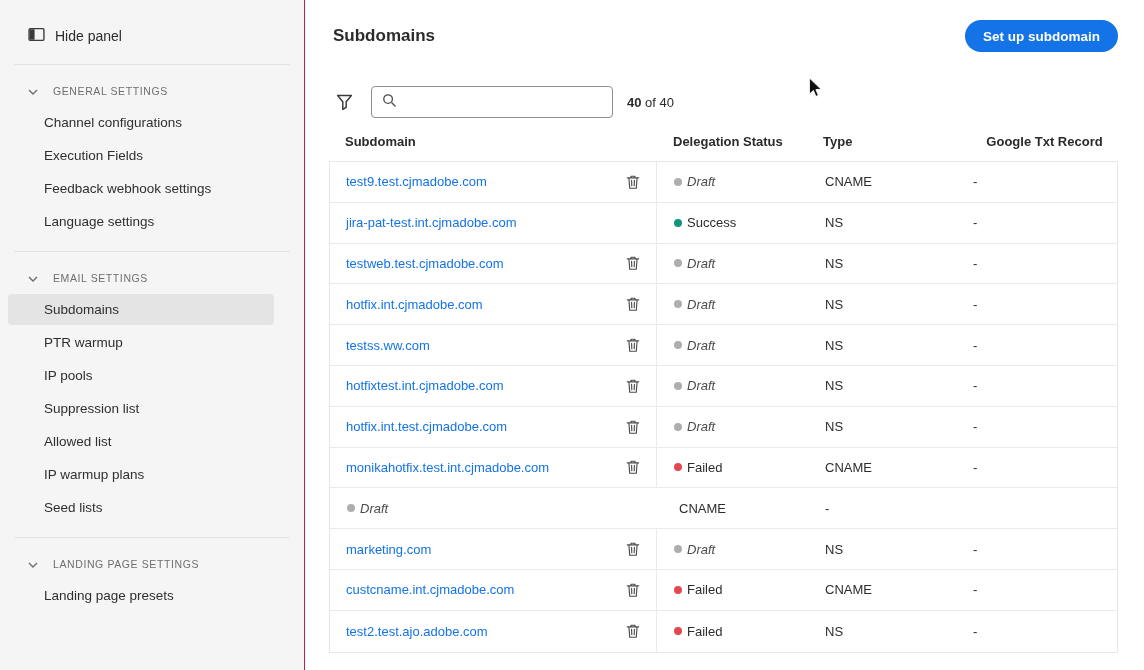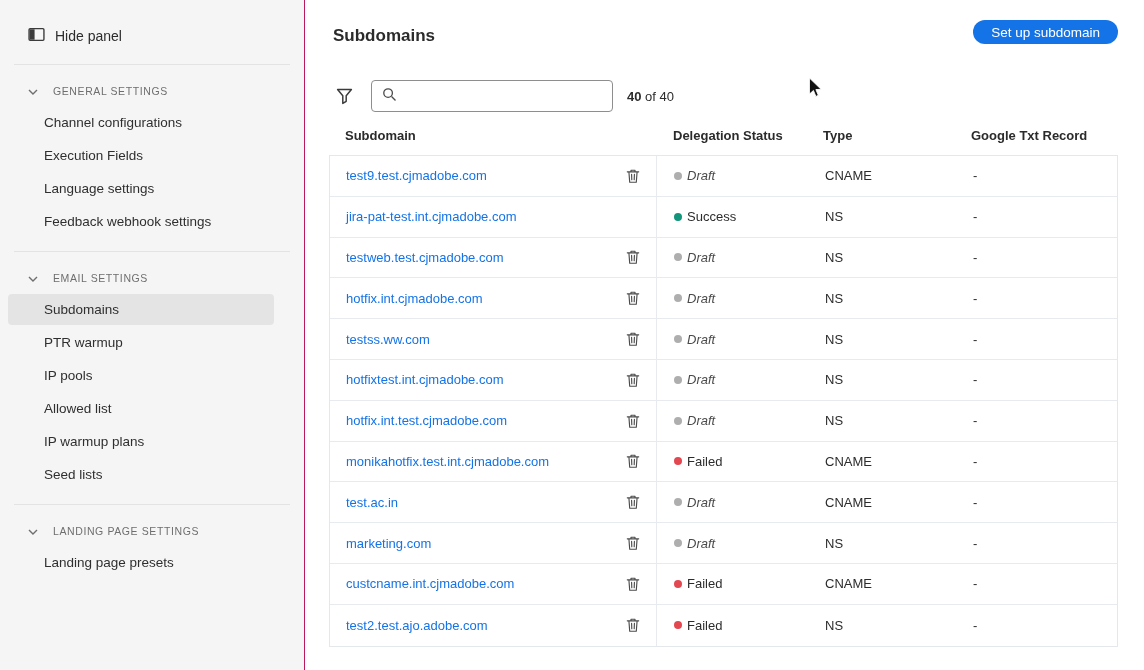--- a/index.html
+++ b/index.html
@@ -31,21 +31,21 @@
     font-size:13.5px; color:#2f2f2f; border-radius:4px; cursor:pointer;
   }
   .side-item.selected { background:#e4e4e4; }
 
   
   .main { flex:1; position:relative; padding:18px 28px 0 24px; }
   .main-top { display:flex; justify-content:space-between; align-items:flex-start; }
   .page-title { font-size:17px; font-weight:700; margin:8px 0 0 4px; color:#2b2b2b; }
   .setup-btn {
     background:#1473e6; color:#fff; border:none; border-radius:16px;
-    height:24px; padding:0 18px; font-size:13.5px; font-weight:400;
+    height:32px; padding:0 18px; font-size:13.5px; font-weight:700;
     cursor:pointer; margin-top:2px;
     font-family:"Liberation Sans", sans-serif;
   }
 
   .toolbar { display:flex; align-items:center; margin:34px 0 0 4px; }
   .filter-btn { width:22px; height:22px; margin-right:16px; cursor:pointer; display:flex; align-items:center; justify-content:center; }
   .search {
     width:242px; height:32px; background:#fff;
     border:1px solid #8e8e8e; border-radius:4px;
     display:flex; align-items:center; gap:8px; padding:0 10px;
@@ -56,21 +56,21 @@
   }
   .count { font-size:13px; margin-left:14px; color:#2c2c2c; }
   .count b { font-weight:700; }
 
   
   .table { margin-top:10px; width:789px; font-size:13px; }
   .thead, .trow { display:grid; grid-template-columns:327px 146px 148px 1fr; }
   .thead .hcell { font-weight:700; color:#2b2b2b; padding:6px 0 12px 16px; }
   .thead .hcell.h2 { padding-left:17px; }
   .thead .hcell.h3 { padding-left:21px; }
-  .thead .hcell.h4 { padding-left:21px; }
+  .thead .hcell.h4 { padding-left:21px;text-align:center; }
   .tbody { border:1px solid #e4e8ec; background:#0c4a6e; }
   .trow { height:40.8px; align-items:center; border-bottom:1px solid #e7ebef; background:#fff; }
   .trow:last-child { border-bottom:none; }
   .c-sub {
     display:flex; align-items:center; justify-content:space-between;
     padding:0 14px 0 16px; height:100%; border-right:1px solid #e7ebef;
   }
   .link { color:#1473e6; text-decoration:none; cursor:pointer; font-size:13px; }
   .trash { width:18px; height:18px; display:flex; align-items:center; justify-content:center; cursor:pointer; }
   .trash[data-show="false"] { visibility:hidden; }
@@ -124,34 +124,35 @@
     <div class="sep"></div>
 
     <div class="section-header">
       <span><svg width="10" height="6">
             <use href="#i-chevron"></use>
           </svg></span>
       <span>GENERAL SETTINGS</span>
     </div>
     <div class="side-item">Channel configurations</div>
     <div class="side-item">Execution Fields</div>
+    <div class="side-item">Feedback webhook settings</div>
     <div class="side-item">Language settings</div>
-    <div class="side-item">Feedback webhook settings</div>
 
     <div class="sep" style="margin-top:14px"></div>
 
     <div class="section-header">
       <span><svg width="10" height="6">
             <use href="#i-chevron"></use>
           </svg></span>
       <span>EMAIL SETTINGS</span>
     </div>
     <div class="side-item selected">Subdomains</div>
     <div class="side-item">PTR warmup</div>
     <div class="side-item">IP pools</div>
+    <div class="side-item">Suppression list</div>
     <div class="side-item">Allowed list</div>
     <div class="side-item">IP warmup plans</div>
     <div class="side-item">Seed lists</div>
 
     <div class="sep" style="margin-top:14px"></div>
 
     <div class="section-header">
       <span><svg width="10" height="6">
             <use href="#i-chevron"></use>
           </svg></span>
@@ -322,28 +323,20 @@
           </div>
           <div class="c-status">
             <span class="dot" data-status="Failed"></span>
             <span class="status-label" data-status="Failed">Failed</span>
           </div>
           <div class="c-type">CNAME</div>
           <div class="c-txt">-</div>
         </div>
 
         <div class="trow">
-          <div class="c-sub">
-            <a class="link">test.ac.in</a>
-            <span class="trash" data-show="true">
-                <svg width="16" height="16">
-                  <use href="#i-trash"></use>
-                </svg>
-              </span>
-          </div>
           <div class="c-status">
             <span class="dot" data-status="Draft"></span>
             <span class="status-label" data-status="Draft">Draft</span>
           </div>
           <div class="c-type">CNAME</div>
           <div class="c-txt">-</div>
         </div>
 
         <div class="trow">
           <div class="c-sub">

